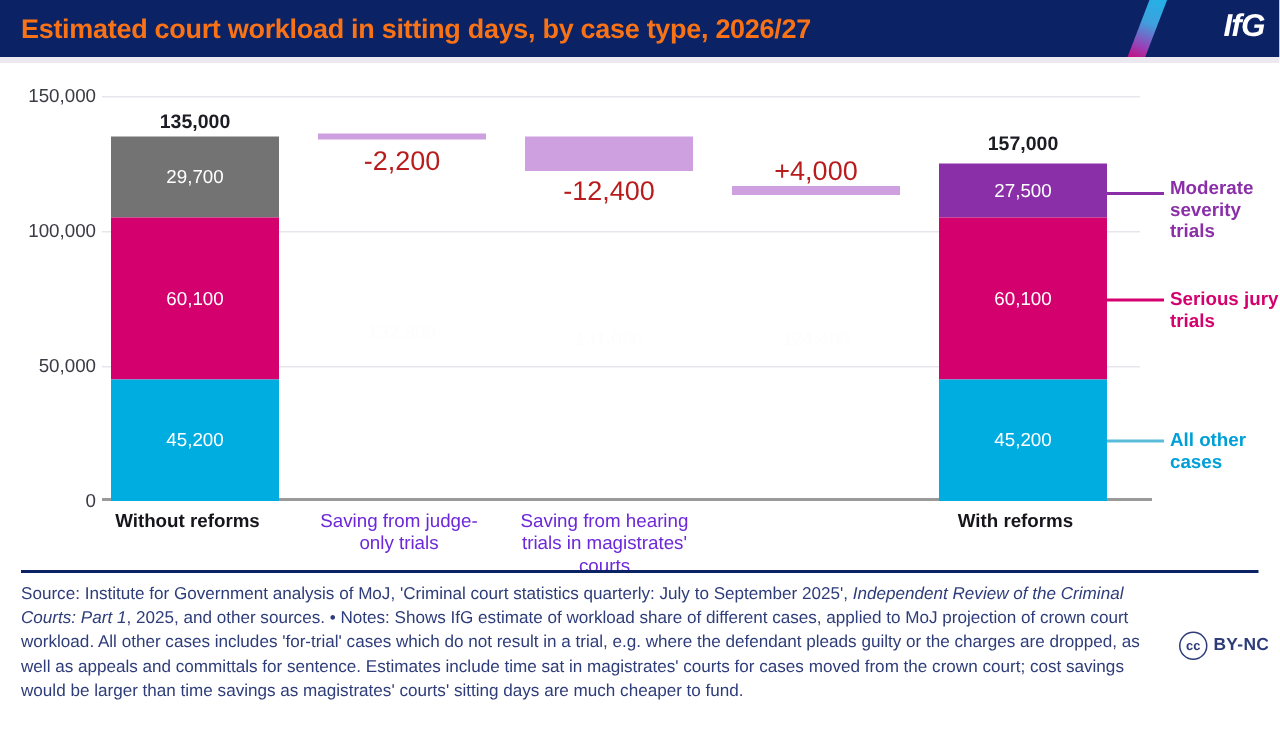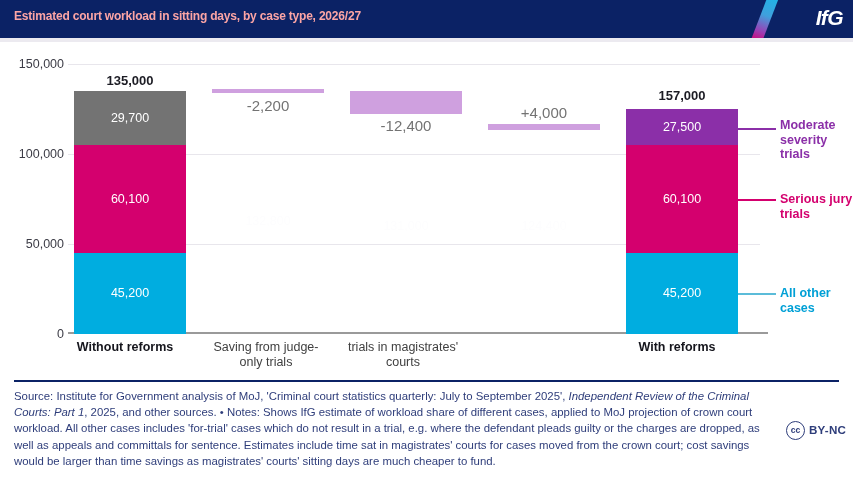--- a/index.html
+++ b/index.html
@@ -19,22 +19,22 @@
   .header {
     position: absolute;
     left: 0; top: 0;
     width: 853px; height: 38px;
     background: #0b2265;
     overflow: hidden;
   }
   .header-title {
     position: absolute;
     left: 14px; top: 9px;
-    color: #fca5a5;
-    font-size: 12px;
+    color: #f97316;
+    font-size: 18px;
     font-weight: bold;
     letter-spacing: -0.2px;
     white-space: nowrap;
   }
   .logo-wrap {
     position: absolute;
     right: 0; top: 0;
     width: 100px; height: 38px; font-style: italic;
   }
   .logo-slash {
@@ -121,39 +121,39 @@
     text-align: center;
     font-size: 13px;
     font-weight: bold;
     color: #1c1c24;
     white-space: nowrap;
   }
   .delta-label {
     position: absolute;
     left: 0; right: 0;
     text-align: center;
-    font-size: 15px;
-    color: #737373;
+    font-size: 18px;
+    color: #b91c1c;
     white-space: nowrap;
   }
   .ghost-label {
     position: absolute;
     left: 0; right: 0;
     text-align: center;
     font-size: 12.5px;
     color: #fdfdfe;
     white-space: nowrap;
   }
 
   .xlabel {
     position: absolute;
     top: 298px;
     text-align: center;
     font-size: 12.5px;
-    color: #404040;
+    color: #6d28d9;
     line-height: 15px;
   }
   .xlabel.bold {
     font-weight: bold;
     color: #15151c;
   }
 
   
   .legend-item {
     position: absolute;
@@ -307,20 +307,21 @@
   </div>
 
   <div class="xlabel bold" style="left:64px; width:122px;">
     <div>Without reforms</div>
   </div>
   <div class="xlabel" style="left:198px; width:136px;">
     <div>Saving from judge-</div>
     <div>only trials</div>
   </div>
   <div class="xlabel" style="left:332px; width:142px;">
+    <div>Saving from hearing</div>
     <div>trials in magistrates'</div>
     <div>courts</div>
   </div>
   <div class="xlabel bold" style="left:616px; width:122px;">
     <div>With reforms</div>
   </div>
 </div>
 
 <div class="footer-rule"></div>
 <div class="footer"><span>Source: Institute for Government analysis of MoJ, 'Criminal court statistics quarterly: July to September 2025', </span><i>Independent Review of the Criminal Courts: Part 1</i><span>, 2025, and other sources. • Notes: Shows IfG estimate of workload share of different cases, applied to MoJ projection of crown court workload. All other cases includes 'for-trial' cases which do not result in a trial, e.g. where the defendant pleads guilty or the charges are dropped, as well as appeals and committals for sentence. Estimates include time sat in magistrates' courts for cases moved from the crown court; cost savings would be larger than time savings as magistrates' courts' sitting days are much cheaper to fund.</span></div>

